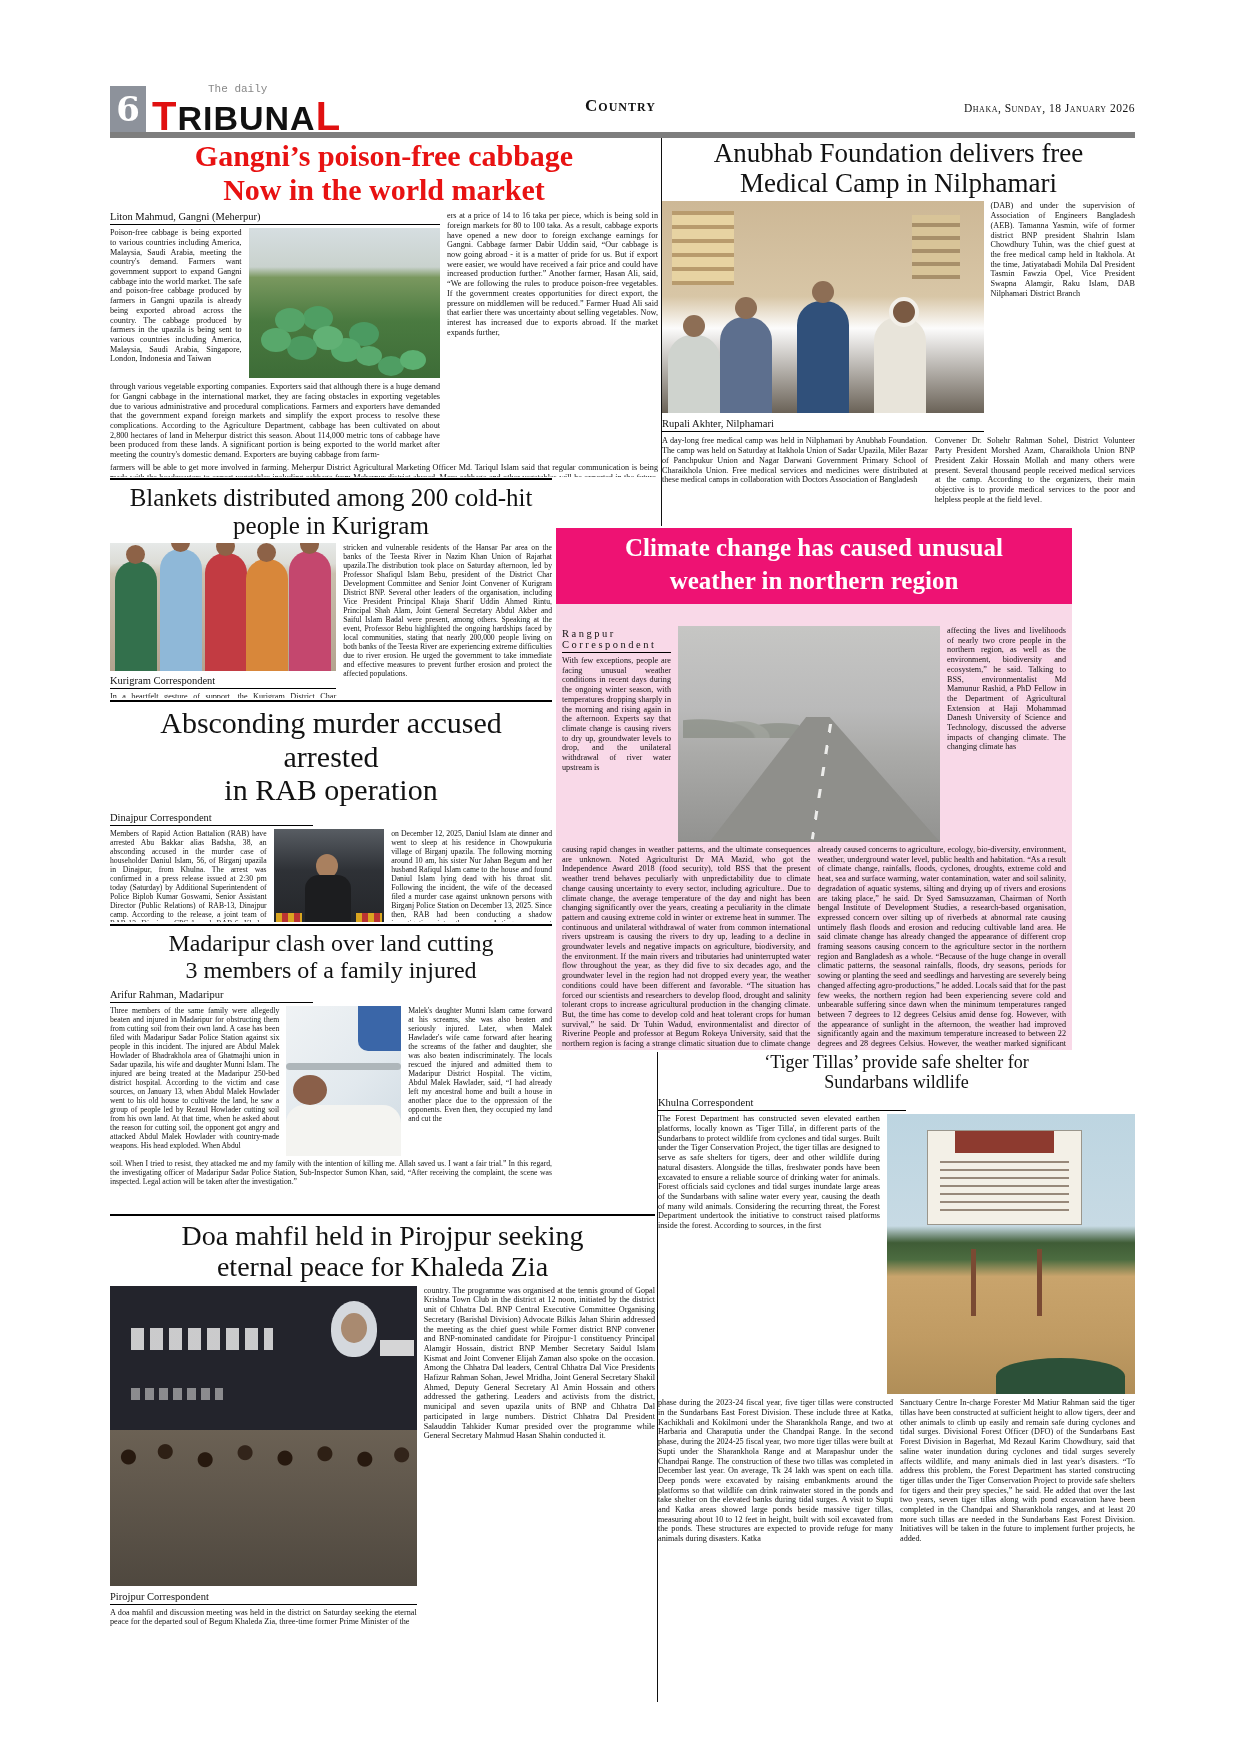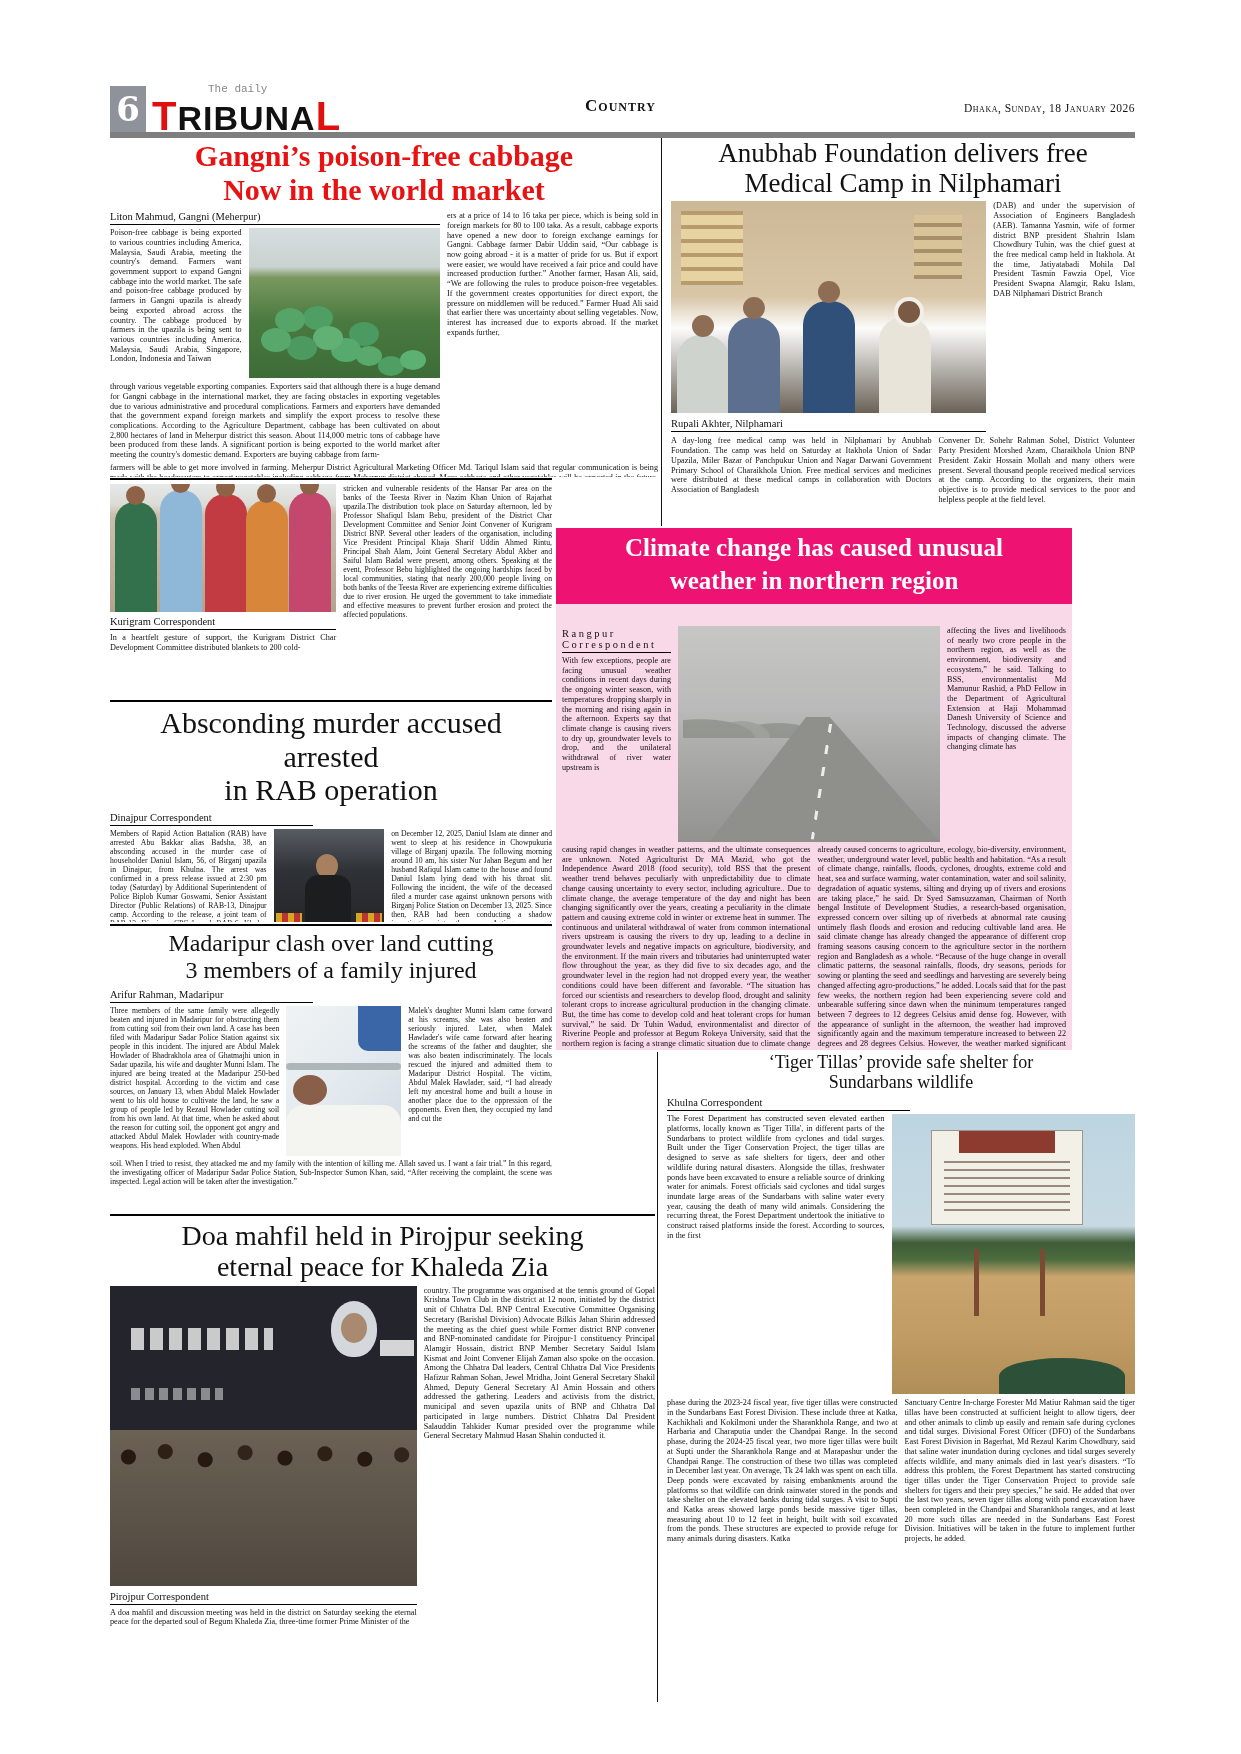--- a/index.html
+++ b/index.html
@@ -21,21 +21,21 @@
   .art{position:absolute;overflow:hidden;box-sizing:border-box;}
   .hl{text-align:center;font-weight:400;margin:0 0 3px;line-height:1.12;}
   .hl span{display:block;}
   .red{color:#e81212;font-weight:bold;}
   .bt{font-size:8.2px;line-height:9.7px;text-align:justify;margin:0;}
   .xs{font-size:7.7px;line-height:9px;}
   .byline{font-size:10.5px;padding:2px 0 2px;border-bottom:1.6px solid #000;margin-bottom:3px;}
   .spread{letter-spacing:2.5px;}
   .row{display:flex;gap:7px;align-items:flex-start;}
   .half{width:50%;}
-  .vline{border-left:1.4px solid #111;padding-left:9px;}
+  .vline{border-left:1.4px solid #111;}
   .topline{border-top:2px solid #000;padding-top:4px;}
   
   .banner{background:#ee1273;color:#fff;text-align:center;font-weight:bold;font-size:25px;
           line-height:1.3;padding:4px 6px 7px;}
   .banner span{display:block;}
   .pinkbody{background:#f9d9e8;padding:22px 6px;}
   
   .photo{position:relative;overflow:hidden;flex-shrink:0;}
   .photo span{position:absolute;display:block;}
   .ph-cabbage{background:linear-gradient(180deg,#d6dee1 0%,#c9d2cd 26%,#7a985f 33%,#4a7a40 62%,#3d6c37 100%);}
@@ -165,20 +165,24 @@
       </div>
       <p class="bt" style="width:31%">(DAB) and under the supervision of Association of Engineers Bangladesh (AEB). Tamanna Yasmin, wife of former district BNP president Shahrin Islam Chowdhury Tuhin, was the chief guest at the free medical camp held in Itakhola. At the time, Jatiyatabadi Mohila Dal President Tasmin Fawzia Opel, Vice President Swapna Alamgir, Raku Islam, DAB Nilphamari District Branch</p>
     </div>
     <div class="row" style="margin-top:1px">
       <p class="bt" style="width:57%">A day-long free medical camp was held in Nilphamari by Anubhab Foundation. The camp was held on Saturday at Itakhola Union of Sadar Upazila, Miler Bazar of Panchpukur Union and Nagar Darwani Government Primary School of Charaikhola Union. Free medical services and medicines were distributed at these medical camps in collaboration with Doctors Association of Bangladesh</p>
       <p class="bt" style="width:43%">Convener Dr. Sohehr Rahman Sohel, District Volunteer Party President Morshed Azam, Charaikhola Union BNP President Zakir Hossain Mollah and many others were present. Several thousand people received medical services at the camp. According to the organizers, their main objective is to provide medical services to the poor and helpless people at the field level.</p>
     </div>
   </article>
 
   <article class="art topline" id="blankets">
+    <h1 class="hl" style="font-size:25px">
+      <span>Blankets distributed among 200 cold-hit</span>
+      <span>people in Kurigram</span>
+    </h1>
     <div class="row">
       <div style="width:52%">
         <div class="photo ph-blankets" style="width:100%;height:128px">
           <span class="person q1"></span>
           <span class="person q2"></span>
           <span class="person q3"></span>
           <span class="person q4"></span>
           <span class="person q5"></span>
         </div>
         <div class="byline" style="margin-top:2px">Kurigram Correspondent</div>

